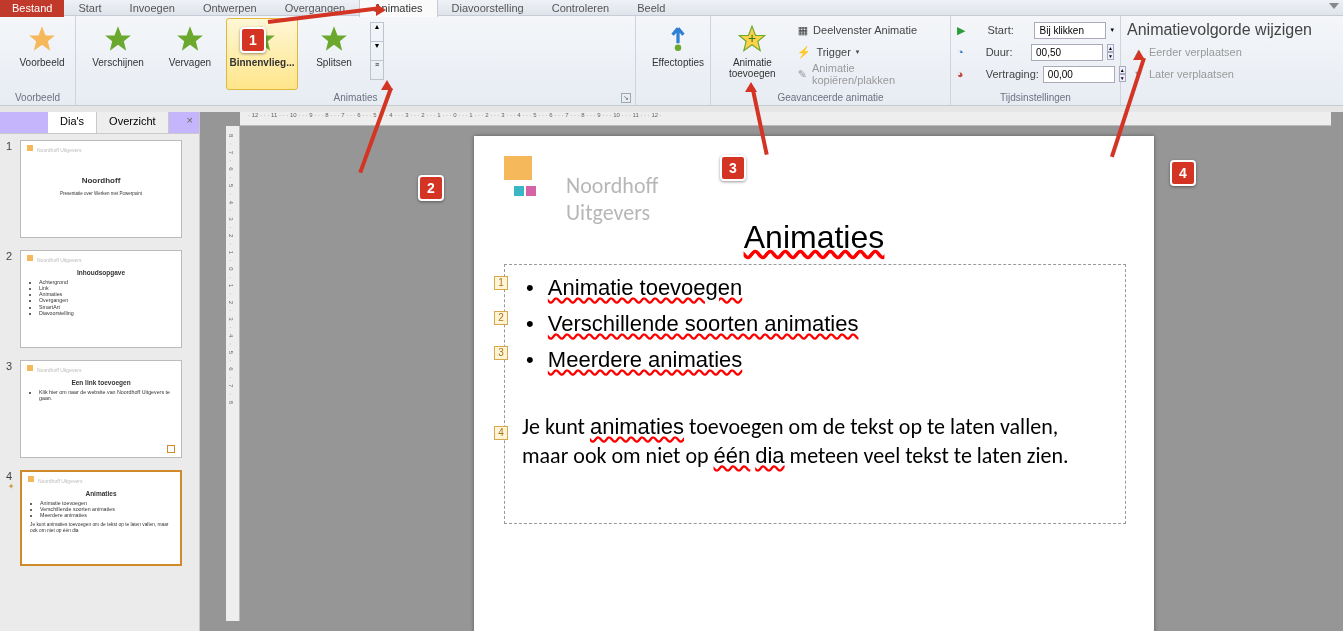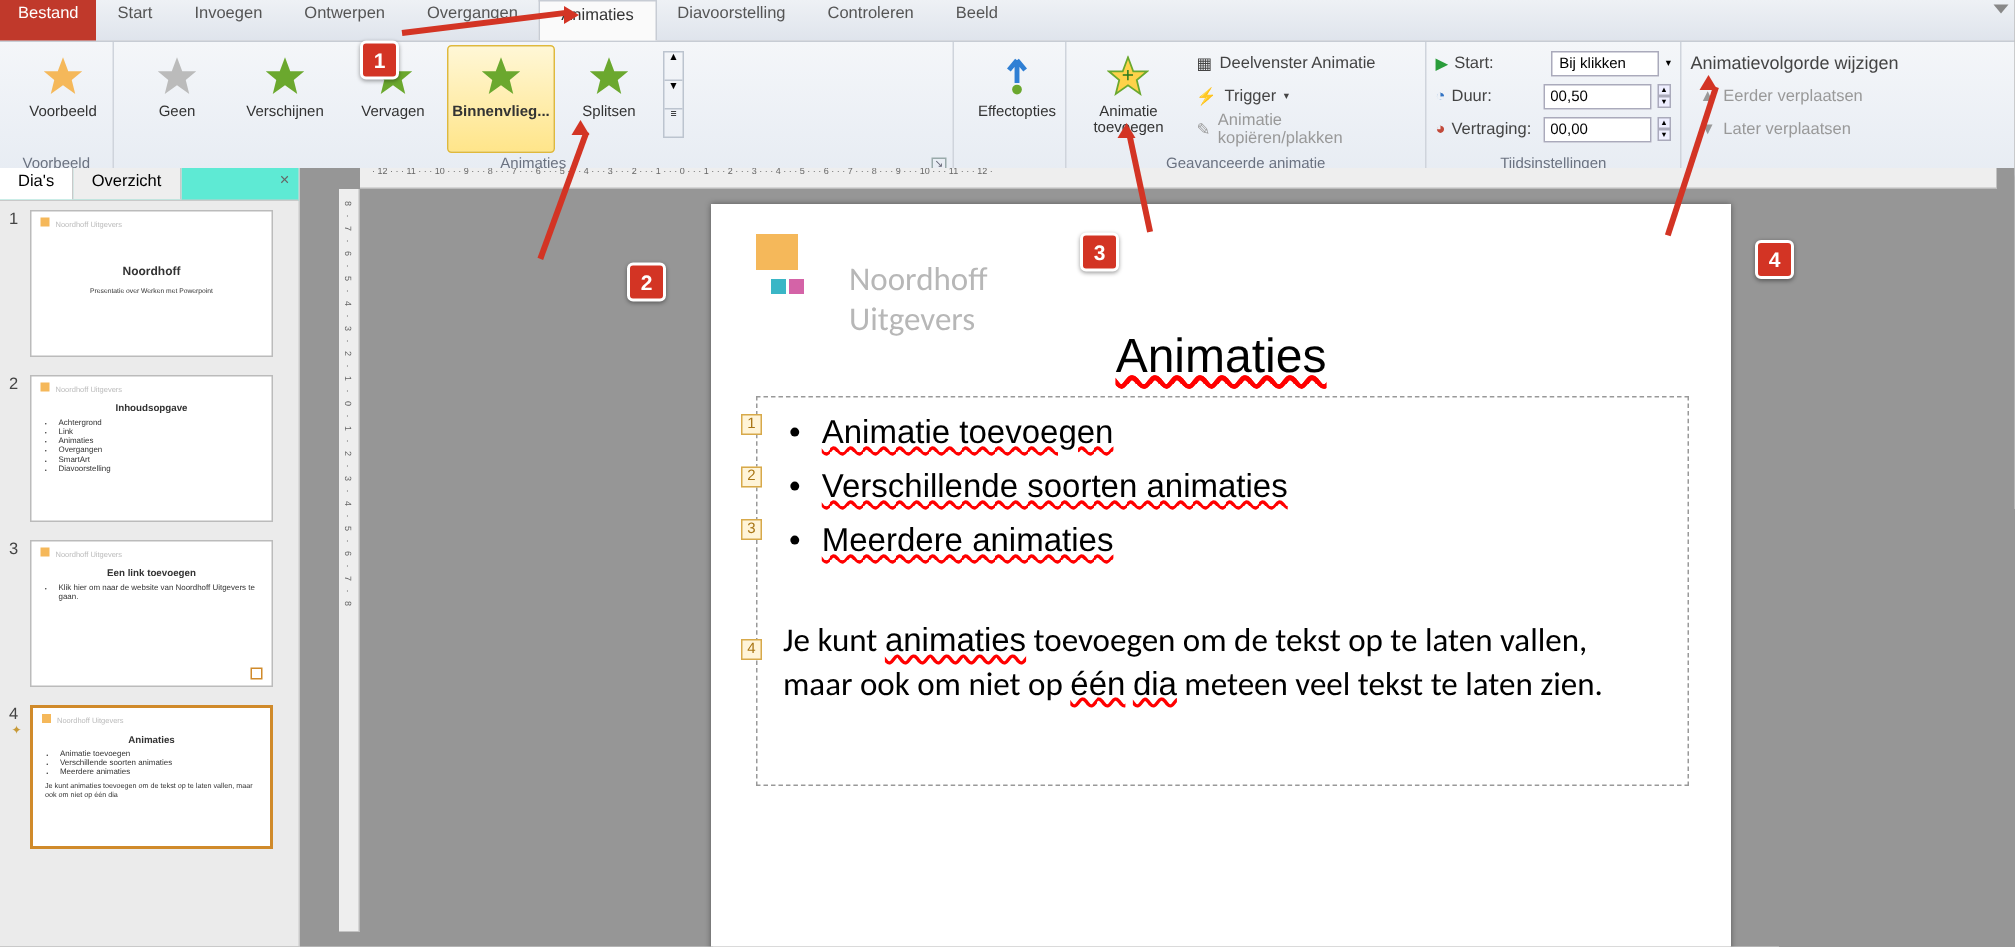--- a/index.html
+++ b/index.html
@@ -1,19 +1,19 @@
 <!DOCTYPE html>
 <html><head>
 <meta charset="utf-8">
 <style>
   * { box-sizing: border-box; margin: 0; padding: 0; font-family: "Segoe UI", Tahoma, sans-serif; }
   body { width: 1343px; height: 631px; background: #e6e6e6; overflow: hidden; position: relative; }
 
   
-  .menubar { display: flex; height: 28px; background: linear-gradient(#eef1f5,#dfe4ec); font-size: 11px; color: #444; border-bottom: 1px solid #c7ccd4; }
+  .menubar { display: flex; height: 16px; background: linear-gradient(#eef1f5,#dfe4ec); font-size: 11px; color: #444; border-bottom: 1px solid #c7ccd4; align-items: center; }
   .menu-file { background: #c0392b; color: #fff; padding: 3px 12px; font-weight: 500; }
   .menu-item { padding: 3px 14px; color: #555; cursor: default; }
   .menu-item.active { background: #fafafa; border: 1px solid #c7ccd4; border-bottom: none; color: #333; }
   .topright { position: absolute; right: 4px; top: 3px; width: 0; height: 0; border-left:5px solid transparent;border-right:5px solid transparent;border-top:6px solid #888; }
 
   
   .ribbon { display: flex; height: 90px; background: linear-gradient(#f4f6f9,#e7ecf3); border-bottom: 1px solid #c7ccd4; font-size: 11px; }
   .ribgroup { border-right: 1px solid #cfd4dc; padding: 2px 6px 0 6px; display: flex; flex-direction: column; position: relative; }
   .ribgroup .cap { text-align: center; color: #6b7280; font-size: 10px; position: absolute; bottom: 2px; left: 0; right: 0; }
   .ribrow { display: flex; gap: 0; }
@@ -22,29 +22,29 @@
   .bigbtn .icon { width: 36px; height: 32px; display: flex; align-items: center; justify-content: center; }
   .bigbtn .lbl { font-size: 10px; color: #333; text-align: center; line-height: 1.1; }
   .star { width: 28px; height: 28px; }
   .starpath { fill: #6ba82e; }
   .stargrey { fill: #bbb; }
   .arrowsvg { width: 26px; height: 26px; }
   .side { display: flex; flex-direction: column; gap: 2px; padding-top: 2px; }
   .sidebtn { display: flex; align-items:center; gap: 5px; height: 20px; padding: 0 6px; color: #444; }
   .sidebtn.disabled { color: #999; }
   .settrow { display: flex; align-items: center; height: 20px; font-size: 11px; gap: 4px; }
-  .settrow .lab { width: 72px; color: #444; }
+  .settrow .lab { width: 72px; color: #444; margin-left: 18px; }
   .settrow .inp { width: 72px; height: 17px; border: 1px solid #aab; background:#fff; font-size: 10px; padding: 0 4px; }
   .settrow .spin { display: flex; flex-direction: column; width: 12px; }
   .settrow .spin span { font-size: 5px; line-height: 6px; text-align: center; border: 1px solid #aab; background:#eef; }
   .dlgl { position: absolute; right: 4px; bottom: 2px; width: 10px; height: 10px; border: 1px solid #9aa; font-size:7px; text-align:center; line-height:8px; color:#667; }
 
   
   .left { position: absolute; left: 0; top: 112px; width: 200px; bottom: 0; background: #ebebeb; border-right: 1px solid #c9c9c9; }
-  .lefttabs { display: flex; height: 22px; font-size: 11px; border-bottom: 1px solid #c9c9c9; background:#5eead4; }
+  .lefttabs { display: flex; height: 22px; font-size: 11px; border-bottom: 1px solid #c9c9c9; background:#c4b5fd;padding-left:48px; }
   .lefttabs .t { padding: 3px 12px; border-right: 1px solid #c9c9c9; background:#eee; }
   .lefttabs .t.active { background:#fff; }
   .lefttabs .x { margin-left: auto; padding: 2px 6px; color:#666; }
   .thumbs { overflow: visible; padding: 6px 4px 6px 6px; }
   .thumb { display: flex; gap: 4px; margin-bottom: 12px; }
   .tnum { font-size: 11px; color: #444; width: 10px; }
   .tslide { width: 162px; background: #fff; border: 1px solid #bbb; padding: 6px 8px; font-size: 5.3px; color: #333; line-height: 1.15; position: relative; }
   .tslide.sel { border: 2px solid #d08a2a; }
   .tslide .logo { position:absolute; top:4px; left:6px; width:6px;height:6px;background:#f5b85a; }
   .tslide .lg { color:#bbb; font-size:5px; margin-left:8px; }
@@ -106,28 +106,20 @@
       <span class="lbl">Voorbeeld</span>
     </div>
     <div class="cap">Voorbeeld</div>
   </div>
 
   <div class="ribgroup" style="flex:0 0 560px; position:relative">
     <div class="ribrow">
       <div class="bigbtn">
         <div class="icon">
             <svg class="star" viewBox="0 0 24 24">
-              <polygon class="stargrey" points="12,1 15,9 23,9 17,14 19,22 12,17 5,22 7,14 1,9 9,9"></polygon>
-            </svg>
-          </div>
-        <span class="lbl">Geen</span>
-      </div>
-      <div class="bigbtn">
-        <div class="icon">
-            <svg class="star" viewBox="0 0 24 24">
               <polygon class="starpath" points="12,1 15,9 23,9 17,14 19,22 12,17 5,22 7,14 1,9 9,9"></polygon>
             </svg>
           </div>
         <span class="lbl">Verschijnen</span>
       </div>
       <div class="bigbtn">
         <div class="icon">
             <svg class="star" viewBox="0 0 24 24">
               <polygon class="starpath" points="12,1 15,9 23,9 17,14 19,22 12,17 5,22 7,14 1,9 9,9"></polygon>
             </svg>
@@ -228,21 +220,21 @@
             <span>▲</span>
             <span>▼</span>
           </div>
       </div>
     </div>
     <div class="cap">Tijdsinstellingen</div>
   </div>
 
   <div class="ribgroup" style="flex:1;border-right:none">
     <div class="side">
-      <div class="settrow" style="font-size:12px;color:#444">Animatievolgorde wijzigen</div>
+      <div class="settrow" style="font-size:16px;color:#444">Animatievolgorde wijzigen</div>
       <div class="sidebtn disabled">
         <span>▲</span>
         <span>Eerder verplaatsen</span>
       </div>
       <div class="sidebtn disabled">
         <span>▼</span>
         <span>Later verplaatsen</span>
       </div>
     </div>
   </div>

